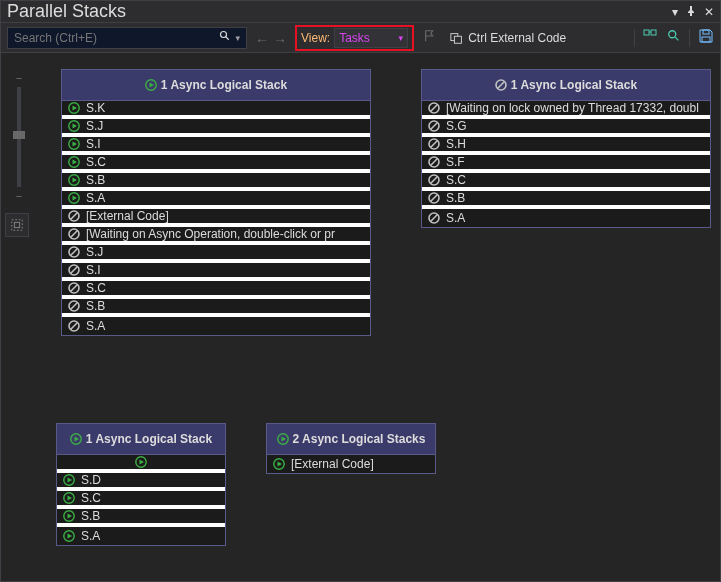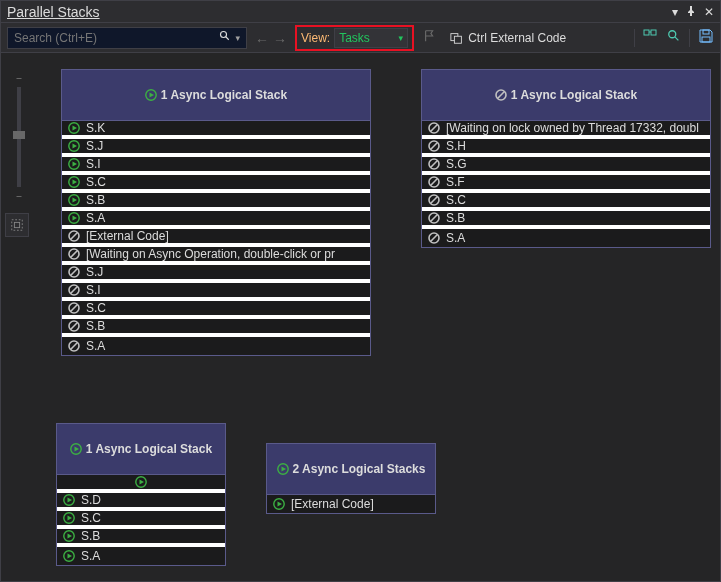--- a/index.html
+++ b/index.html
@@ -14,21 +14,21 @@
     border: 1px solid #3f3f46;
   }
   .titlebar {
     background: #2d2d30;
     height: 22px;
     display: flex;
     align-items: center;
     padding: 0 6px;
     border-bottom: 1px solid #3f3f46;
   }
-  .titlebar .title { flex: 1; font-size: 14px; text-decoration: underline; }
+  .titlebar .title { flex: 1; font-size: 18px; }
   .titlebar .winicons { display: flex; gap: 8px; color: #dcdcdc; }
   .titlebar .winicons span { cursor: default; }
   .toolbar {
     background: #2d2d30;
     height: 30px;
     display: flex;
     align-items: center;
     padding: 0 6px;
     gap: 6px;
     border-bottom: 1px solid #3f3f46;
@@ -59,21 +59,21 @@
     display: flex;
     align-items: center;
     height: 26px;
     padding: 0 4px;
     gap: 4px;
   }
   .view-label { color: #fdba74; }
   .view-select {
     background: #333337;
     border: 1px solid #3f3f46;
-    color: #22c55e;
+    color: #d946ef;
     height: 20px;
     width: 74px;
     display: flex;
     align-items: center;
     padding: 0 4px;
     justify-content: space-between;
   }
   .flag-icon { color: #6a6a6a; padding: 0 3px; }
   .ext-btn {
     display: flex;
@@ -112,21 +112,21 @@
   }
   .stack {
     position: absolute;
     border: 1px solid #5a5a8a;
     background: #1b1b1c;
     min-width: 160px;
   }
   .stack-header {
     background: #3b3b6b;
     border-bottom: 1px solid #5a5a8a;
-    padding: 18px 6px;
+    padding: 8px 6px;
     display: flex;
     align-items: center;
     justify-content: center;
     gap: 4px;
     font-weight: 600;
     font-size: 12px;
   }
   .stack-row {
     border-bottom: 4px solid #ffffff;
     padding: 1px 6px;
@@ -385,30 +385,30 @@
   </span>
         <span>[Waiting on lock owned by Thread 17332, doubl</span>
       </div>
       <div class="stack-row">
         <span class="icon-play">
     <svg width="12" height="12" viewBox="0 0 12 12">
             <circle cx="6" cy="6" r="5" fill="none" stroke="#c0c0c0" stroke-width="1.6"></circle>
             <line x1="2.8" y1="9.2" x2="9.2" y2="2.8" stroke="#c0c0c0" stroke-width="1.6"></line>
           </svg>
   </span>
+        <span>S.G</span>
+      </div>
+      <div class="stack-row">
+        <span class="icon-play">
+    <svg width="12" height="12" viewBox="0 0 12 12">
+            <circle cx="6" cy="6" r="5" fill="none" stroke="#c0c0c0" stroke-width="1.6"></circle>
+            <line x1="2.8" y1="9.2" x2="9.2" y2="2.8" stroke="#c0c0c0" stroke-width="1.6"></line>
+          </svg>
+  </span>
         <span>S.H</span>
-      </div>
-      <div class="stack-row">
-        <span class="icon-play">
-    <svg width="12" height="12" viewBox="0 0 12 12">
-            <circle cx="6" cy="6" r="5" fill="none" stroke="#c0c0c0" stroke-width="1.6"></circle>
-            <line x1="2.8" y1="9.2" x2="9.2" y2="2.8" stroke="#c0c0c0" stroke-width="1.6"></line>
-          </svg>
-  </span>
-        <span>S.G</span>
       </div>
       <div class="stack-row">
         <span class="icon-play">
     <svg width="12" height="12" viewBox="0 0 12 12">
             <circle cx="6" cy="6" r="5" fill="none" stroke="#c0c0c0" stroke-width="1.6"></circle>
             <line x1="2.8" y1="9.2" x2="9.2" y2="2.8" stroke="#c0c0c0" stroke-width="1.6"></line>
           </svg>
   </span>
         <span>S.F</span>
       </div>
@@ -491,21 +491,21 @@
         <span class="icon-play">
     <svg width="12" height="12" viewBox="0 0 12 12">
             <circle cx="6" cy="6" r="5.2" fill="none" stroke="#3cb043" stroke-width="1.4"></circle>
             <polygon points="4.5,3.5 9,6 4.5,8.5" fill="#3cb043"></polygon>
           </svg>
   </span>
         <span>S.A</span>
       </div>
     </div>
 
-  <div class="stack" id="stack-d" style="left:265px; top:390px; width:170px;">
+  <div class="stack" id="stack-d" style="left:265px; top:370px; width:170px;">
       <div class="stack-header">
         <span class="icon-play">
     <svg width="12" height="12" viewBox="0 0 12 12">
             <circle cx="6" cy="6" r="5.2" fill="none" stroke="#3cb043" stroke-width="1.4"></circle>
             <polygon points="4.5,3.5 9,6 4.5,8.5" fill="#3cb043"></polygon>
           </svg>
   </span>
         <span>2 Async Logical Stacks</span>
       </div>
       <div class="stack-row">

